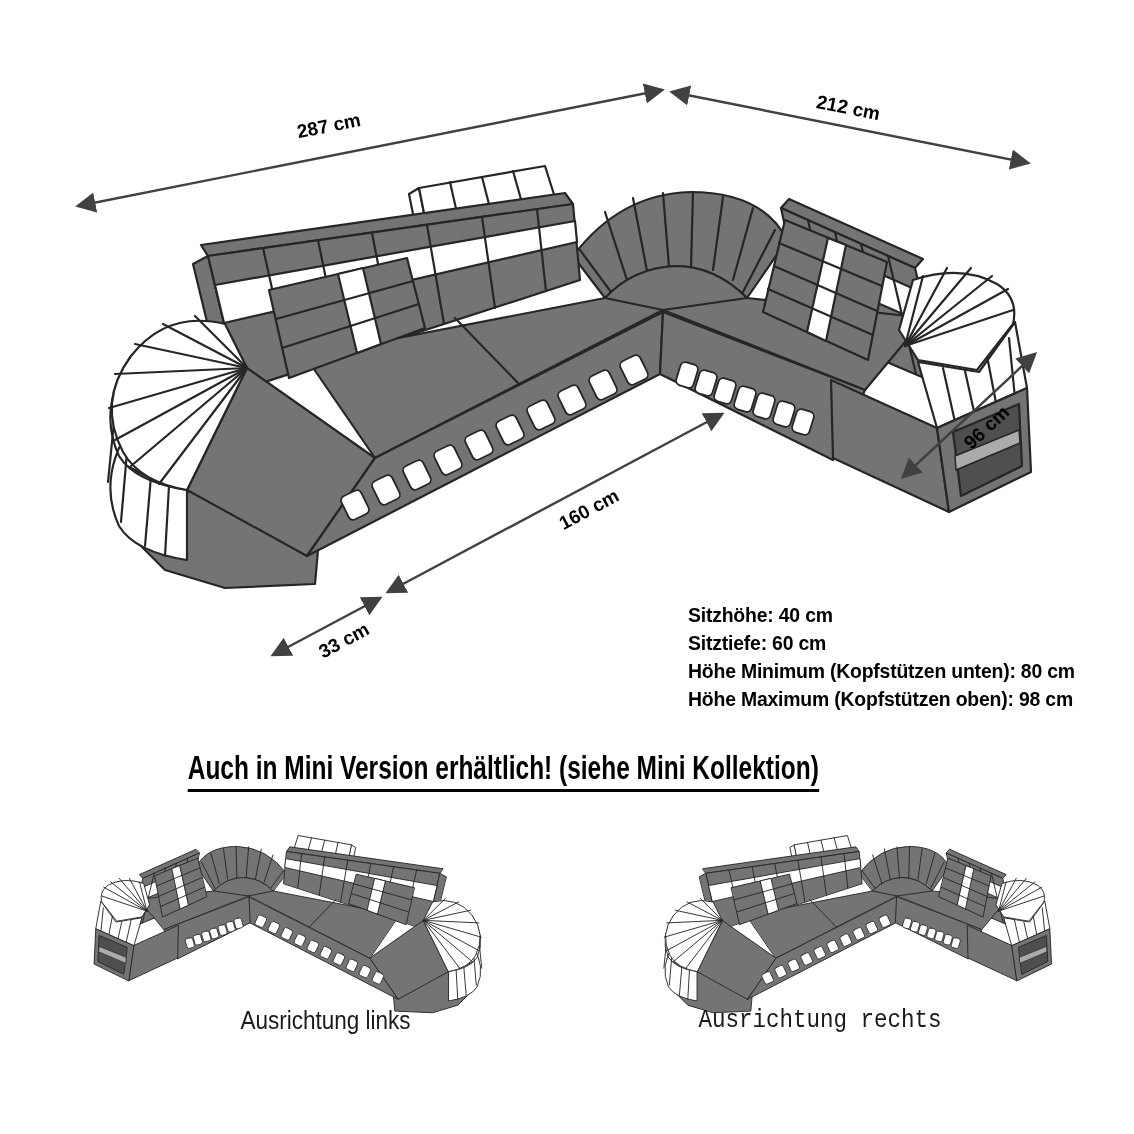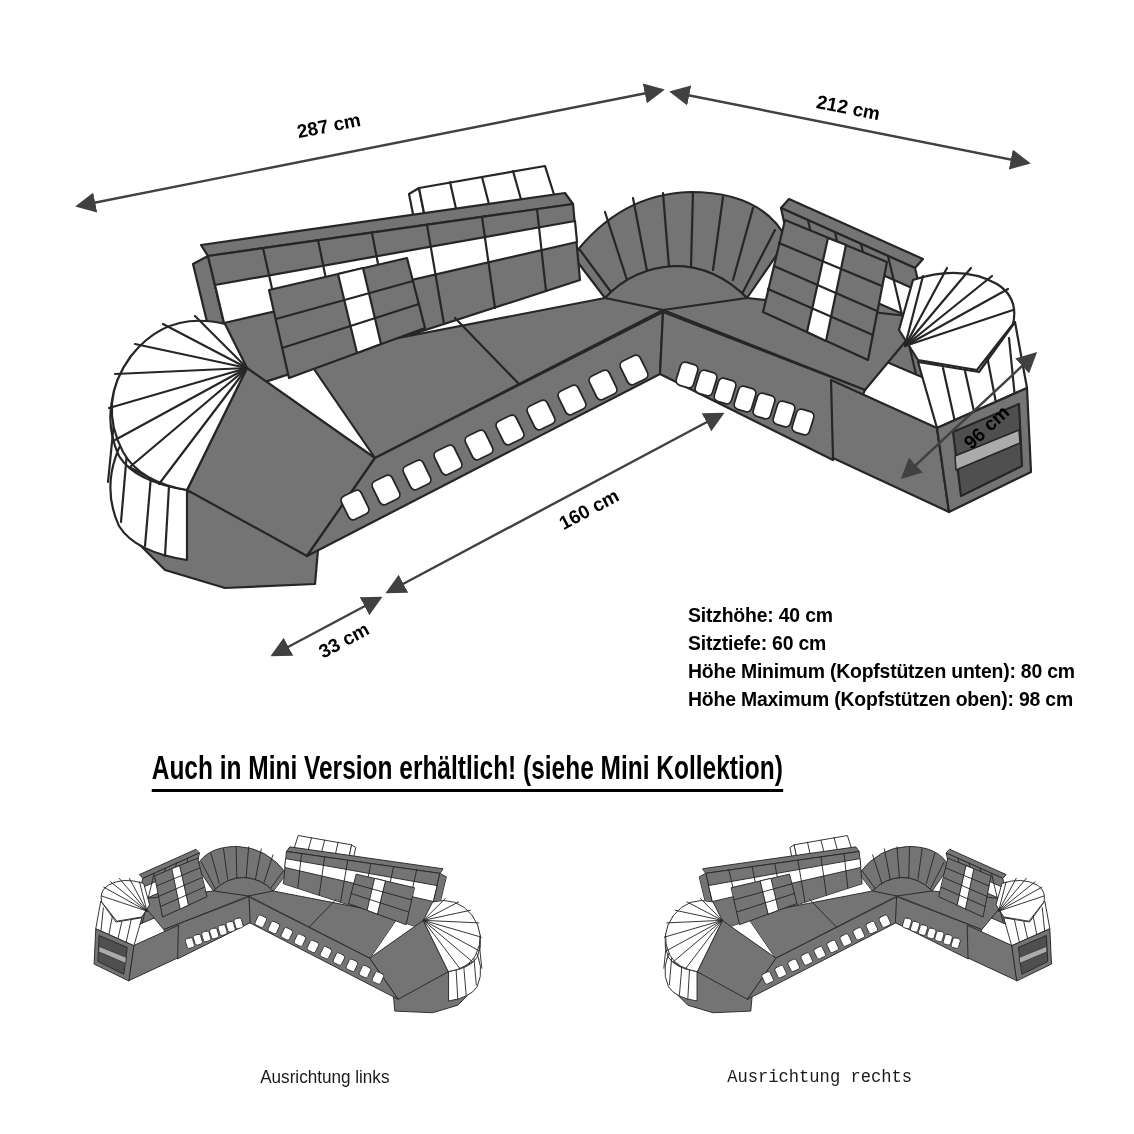--- a/index.html
+++ b/index.html
@@ -11,30 +11,30 @@
   svg text.dim{
     font-family:"Liberation Sans", sans-serif;
     font-size:19px;font-weight:bold;fill:#000;
   }
   .specs{
     position:absolute;left:688px;top:601px;width:440px;
     font-size:20px;font-weight:bold;line-height:28px;letter-spacing:-0.2px;
     transform:scaleX(0.97);transform-origin:left top;white-space:nowrap;
   }
   .mini-heading-wrap{
-    position:absolute;left:0;top:748px;width:942px;text-align:left;margin-left:29px;
+    position:absolute;left:0;top:748px;width:942px;text-align:right;
   }
   .mini-heading-wrap span{
     display:inline-block;font-size:34px;font-weight:bold;white-space:nowrap;
     transform:scaleX(0.72);transform-origin:center top;
     border-bottom:3px solid #000;padding-bottom:2px;
   }
   .variant-label{
-    position:absolute;top:1066px;width:400px;text-align:center;
-    font-size:19px;font-weight:400;color:#1a1a1a;white-space:nowrap;
+    position:absolute;top:1006px;width:400px;text-align:center;
+    font-size:25px;font-weight:400;color:#1a1a1a;white-space:nowrap;
   }
   .variant-label span{display:inline-block;transform:scaleX(0.9);transform-origin:center top;}
   #variant-left{left:125px;}
   #variant-right{left:620px;font-family:Liberation Mono, monospace;}
 </style>
 </head>
 <body>
 
 <svg id="stage" viewBox="0 0 1134 1134" xmlns="http://www.w3.org/2000/svg">
 

